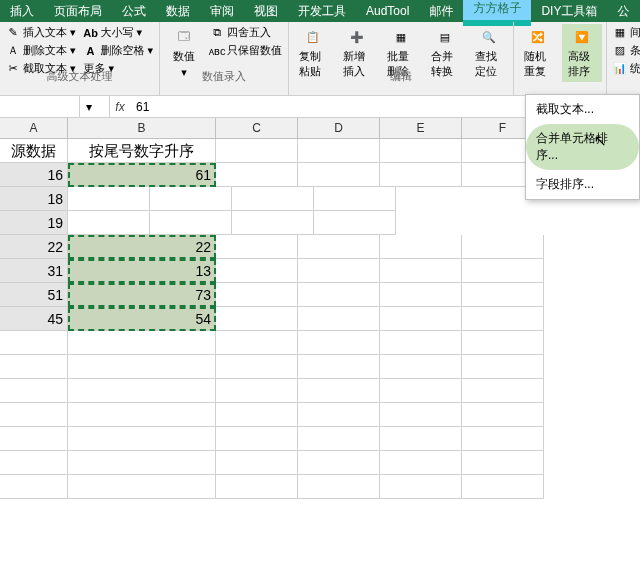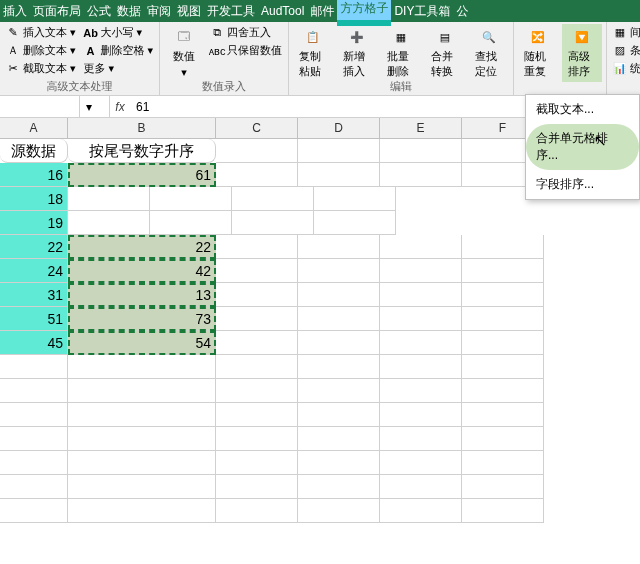--- a/index.html
+++ b/index.html
@@ -1,43 +1,43 @@
 <!DOCTYPE html>
 <html><head>
 <meta charset="utf-8">
 <style>
 * { margin: 0; padding: 0; box-sizing: border-box; font-family: "Microsoft YaHei", sans-serif; }
 body { width: 640px; height: 564px; overflow: hidden; background: #fff; font-size: 12px; }
 
 .tabs { display: flex; background: #217346; color: #fff; height: 22px; align-items: center; }
-.tab { padding: 3px 3px; cursor: pointer; font-size: 12px; }
+.tab { padding: 3px 10px; cursor: pointer; font-size: 12px; }
 .tab.active { background: #7dd3fc; color: #217346; border-bottom: 6px solid #14b8a6; }
 
 .ribbon { display: flex; background: #f0f0f0; height: 74px; border-bottom: 1px solid #d0d0d0; }
 .group { display: flex; flex-direction: column; justify-content: space-between; border-right: 1px solid #d0d0d0; padding: 2px 4px; position: relative; }
-.group-label { text-align: center; font-size: 11px; color: #666; position: absolute; bottom: 1px; left: 0; right: 0; }
+.group-label { text-align: center; font-size: 11px; color: #666; position: absolute; bottom: 11px; left: 0; right: 0; }
 .group-content { display: flex; gap: 4px; height: 58px; }
 
 .vstack { display: flex; flex-direction: column; gap: 1px; }
 .ritem { display: flex; align-items: center; gap: 3px; font-size: 11px; cursor: pointer; padding: 1px 2px; white-space: nowrap; }
 .big-btn { display: flex; flex-direction: column; align-items: center; justify-content: center; gap: 2px; font-size: 11px; cursor: pointer; padding: 2px 6px; }
 .icon { width: 14px; height: 14px; display: inline-flex; align-items: center; justify-content: center; }
 .icon-lg { width: 28px; height: 20px; display: inline-flex; align-items: center; justify-content: center; }
 
 .formula-bar { display: flex; height: 22px; border-bottom: 1px solid #d0d0d0; align-items: center; background: #fff; }
 .name-box { width: 80px; border-right: 1px solid #d0d0d0; padding: 2px 6px; font-size: 12px; height: 100%; display:flex; align-items:center; }
 .fx { width: 20px; text-align: center; color: #444; font-style: italic; }
 .formula-input { flex: 1; padding: 2px 6px; font-size: 12px; }
 .col-headers { display: flex; background: #f0f0f0; border-bottom: 1px solid #c0c0c0; }
 .ch { height: 20px; border-right: 1px solid #c0c0c0; text-align: center; line-height: 20px; font-size: 12px; color: #333; background: #f0f0f0; }
 .grid-body { display: flex; flex-direction: column; }
 .row { display: flex; }
 .cell { height: 24px; border-right: 1px solid #d0d0d0; border-bottom: 1px solid #d0d0d0; padding: 2px 4px; text-align: right; font-size: 14px; line-height: 20px; }
-.cell.header { text-align: center; font-size: 15px; background: #fff; border-radius: 8px; }
-.cell.colA.d { background: #5eead4; }
+.cell.header { text-align: center; font-size: 15px; background: #fff; }
+.cell.colA.d { background: #e5e5e5; }
 .cell.colB.d { background: #c9d6bc; }
 .w-a { width: 68px; }
 .w-b { width: 148px; }
 .w-o { width: 82px; }
 .selected-border { outline: 2px dashed #1a7a3a; outline-offset: -2px; }
 
 .dropdown { position: absolute; top: 94px; right: 0; width: 115px; background: #fff; border: 1px solid #c0c0c0; box-shadow: 2px 2px 6px rgba(0,0,0,0.25); z-index: 10; }
 .dd-item { padding: 6px 10px; font-size: 12px; cursor: pointer; }
 .dd-item.hi { background: #cce3bf; border-radius: 23px; }
 
@@ -214,28 +214,20 @@
       </div>
       <div class="row">
    <div class="cell colA d w-a">22</div>
    <div class="cell colB d w-b selected-border">22</div>
    <div class="cell w-o"></div>
    <div class="cell w-o"></div>
    <div class="cell w-o"></div>
    <div class="cell w-o"></div>
       </div>
       <div class="row">
-   <div class="cell colA d w-a">24</div>
-   <div class="cell colB d w-b selected-border">42</div>
-   <div class="cell w-o"></div>
-   <div class="cell w-o"></div>
-   <div class="cell w-o"></div>
-   <div class="cell w-o"></div>
-      </div>
-      <div class="row">
    <div class="cell colA d w-a">31</div>
    <div class="cell colB d w-b selected-border">13</div>
    <div class="cell w-o"></div>
    <div class="cell w-o"></div>
    <div class="cell w-o"></div>
    <div class="cell w-o"></div>
       </div>
       <div class="row">
    <div class="cell colA d w-a">51</div>
    <div class="cell colB d w-b selected-border">73</div>

